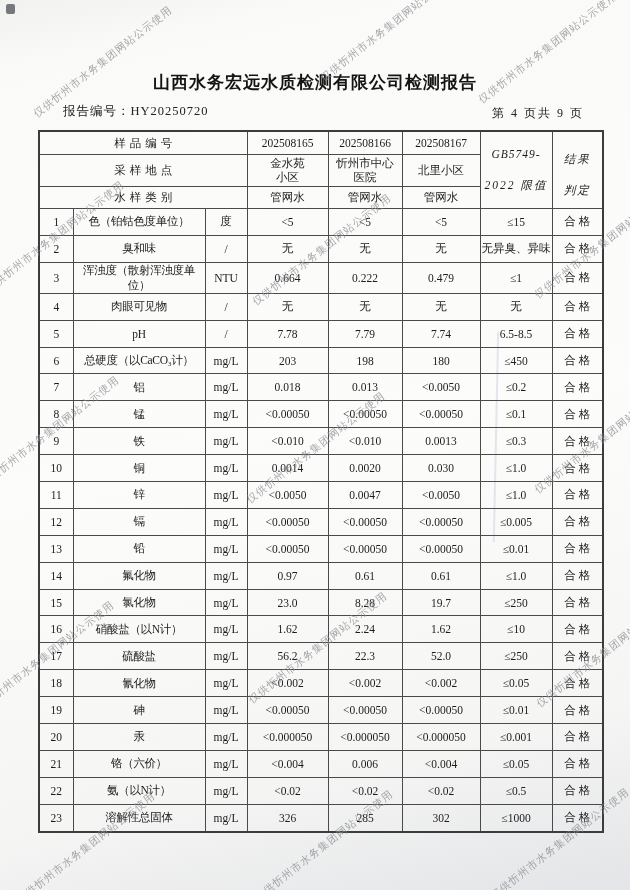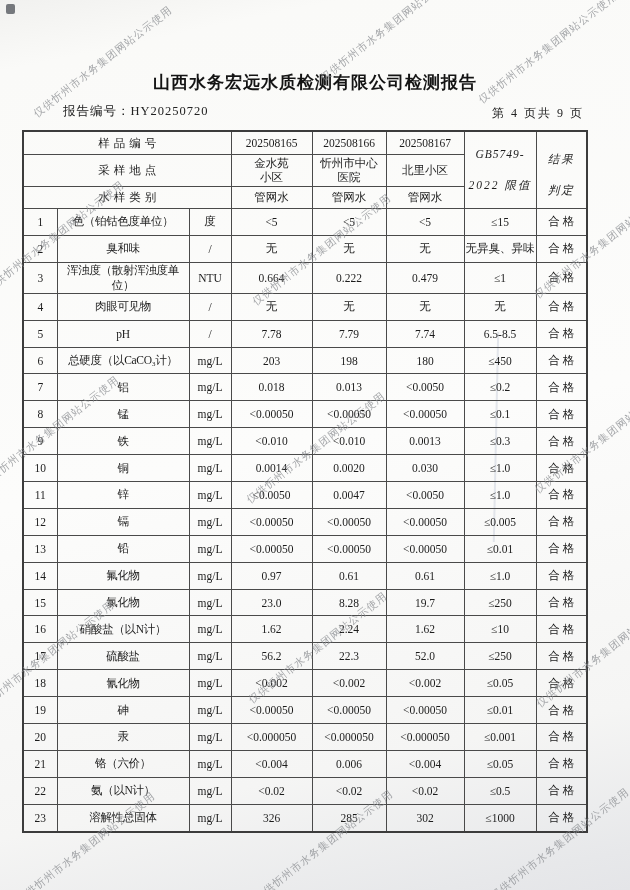--- a/index.html
+++ b/index.html
@@ -25,21 +25,21 @@
     text-align:center;font-family:"Liberation Sans","DejaVu Sans",sans-serif;
     font-weight:bold;font-size:17px;letter-spacing:1px;color:#141414;
   }
   .report-no{
     position:absolute;left:63px;top:103px;font-size:12.5px;letter-spacing:1px;color:#222;
   }
   .page-info{
     position:absolute;left:492px;top:105px;font-size:12px;letter-spacing:2px;color:#222;
   }
   table.results{
-    position:absolute;left:22px;top:130px;width:564px;
+    position:absolute;left:38px;top:130px;width:564px;
     border-collapse:collapse;table-layout:fixed;
     border:2px solid #3c3c3c;
     padding-left:48px;
   }
   table.results td{
     border:1px solid #4a4a4a;text-align:center;vertical-align:middle;
     padding:0;font-size:11.5px;color:#1c1c1c;overflow:hidden;
   }
   tr.hrow1 td{height:22px;}
   tr.hrow2 td{height:31px;}

